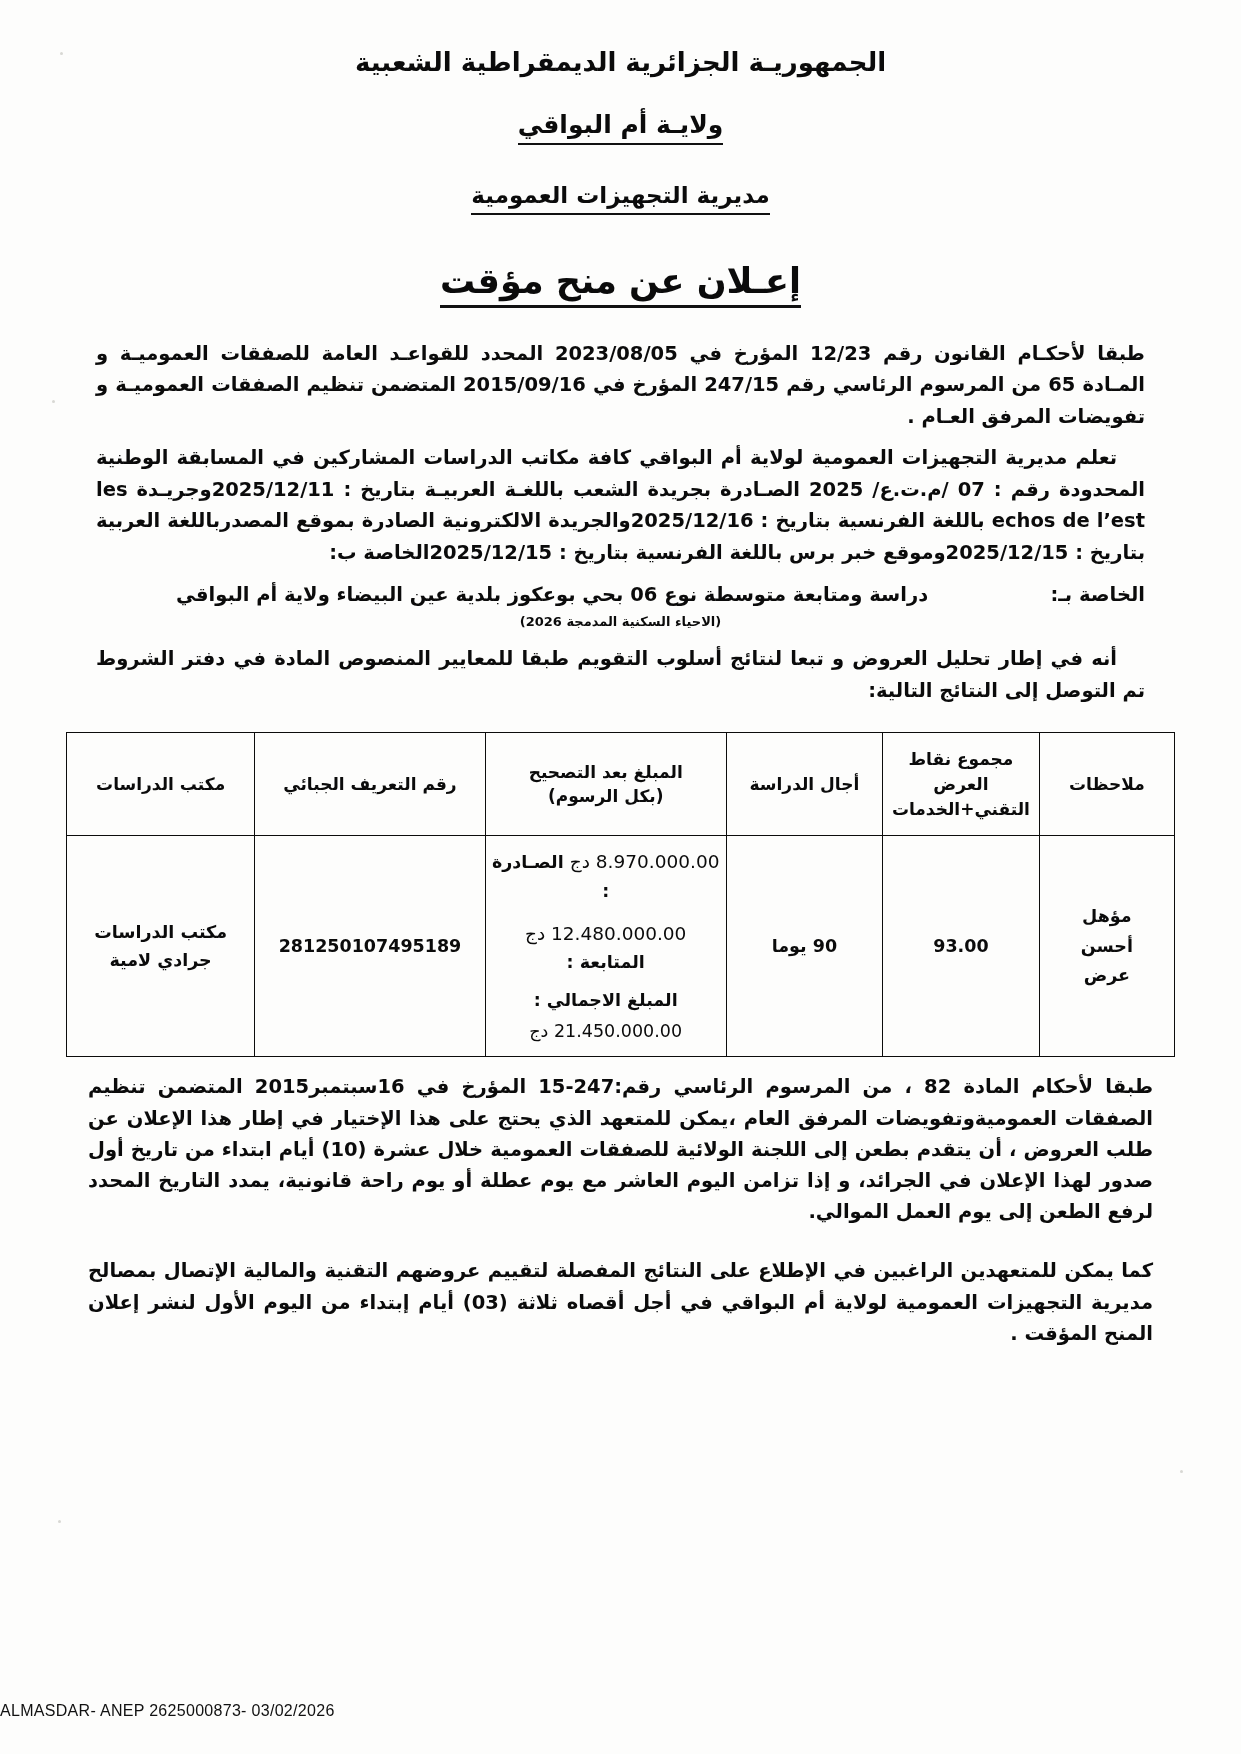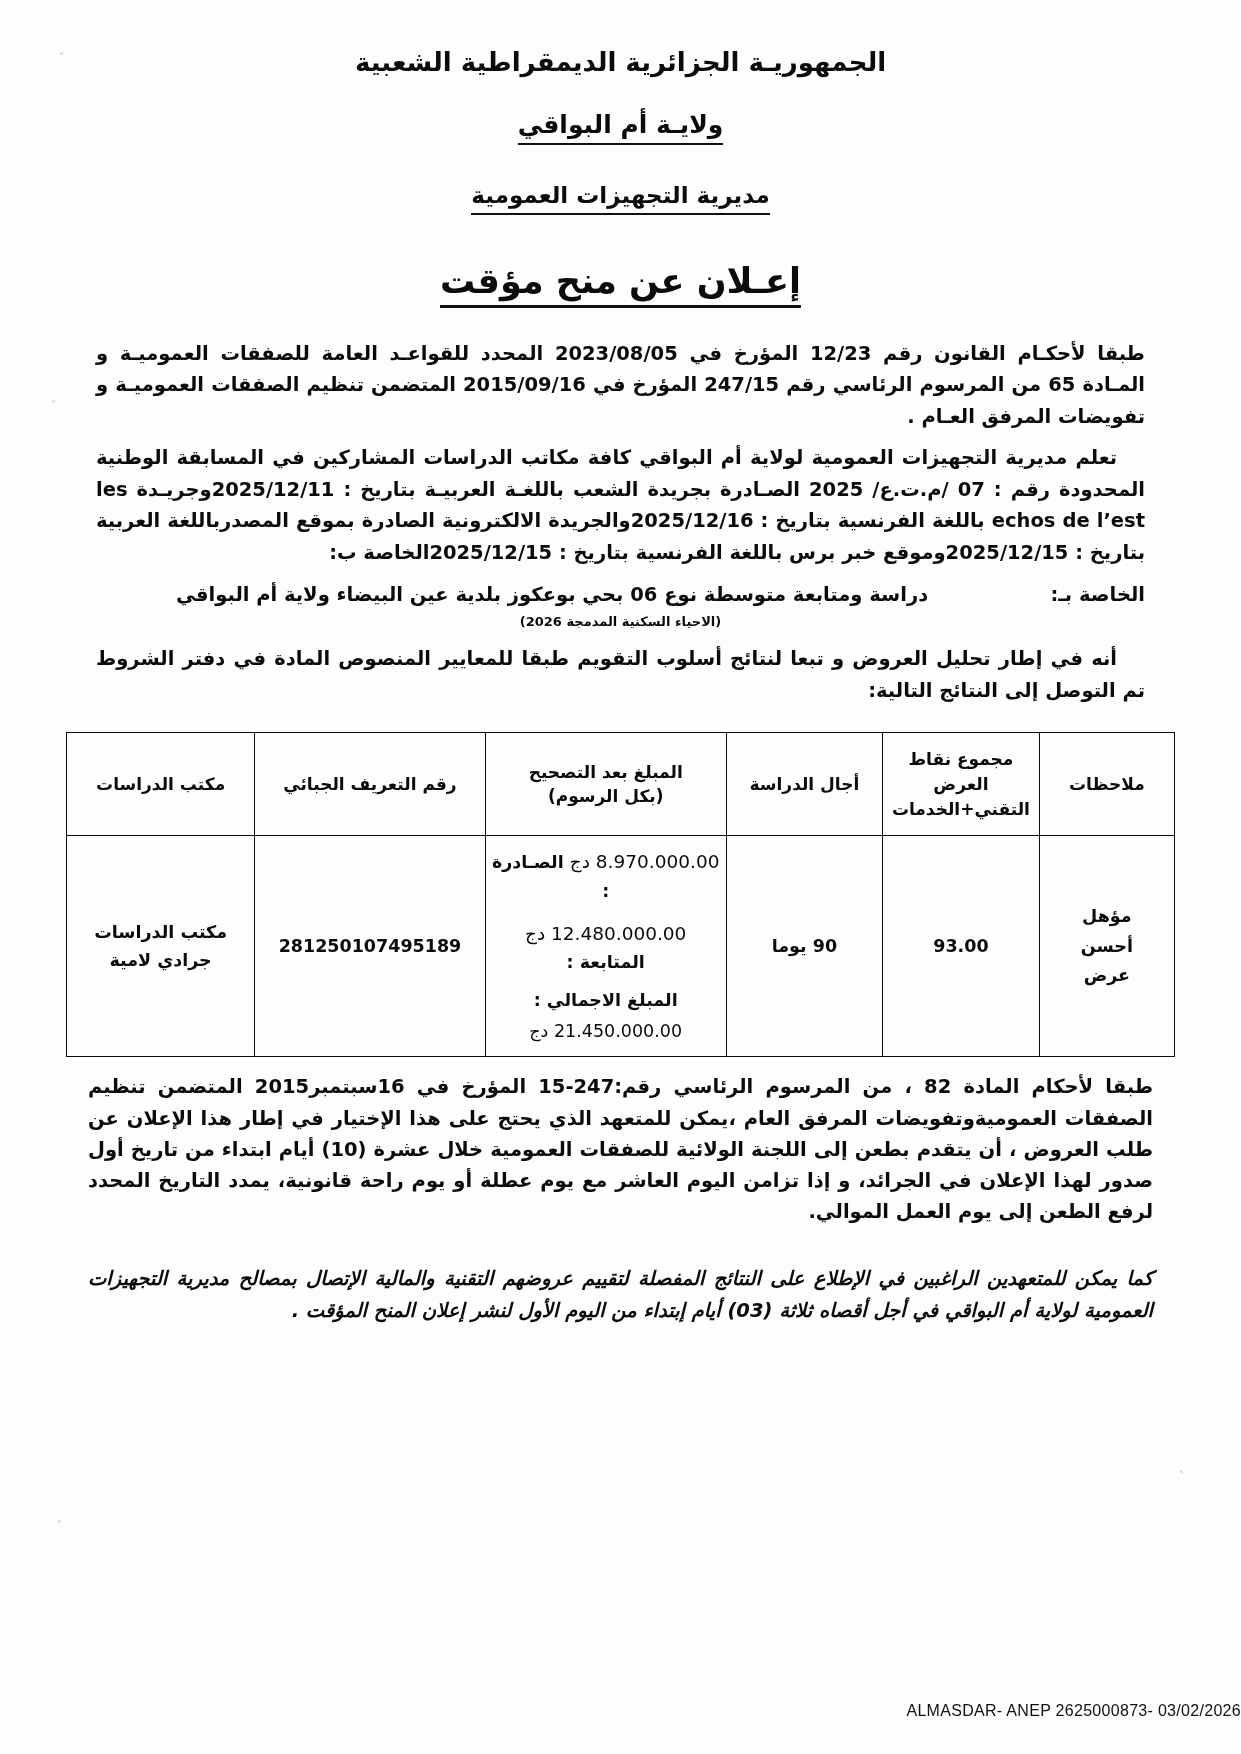--- a/index.html
+++ b/index.html
@@ -133,27 +133,27 @@
   .footer-paras {
     padding: 14px 88px 0 88px;
   }
   .footer-paras p {
     font-size: 19.5px;
     font-weight: 700;
     line-height: 1.6;
     margin: 0 0 4px 0;
     text-align: justify;
   }
-  .footer-paras p.block2 { margin-top: 36px; font-style: italic; }
+  .footer-paras p.block2 { margin-top: 28px; }
 
   .page-footer {
     position: absolute;
     bottom: 34px;
     left: 0; right: 0;
-    text-align: right;
+    text-align: left;
     direction: ltr;
     font-size: 16px;
     font-family: "Liberation Sans", sans-serif;
     color: #111;
     letter-spacing: 0.3px;
   }
 </style>
 </head>
 <body>
 

